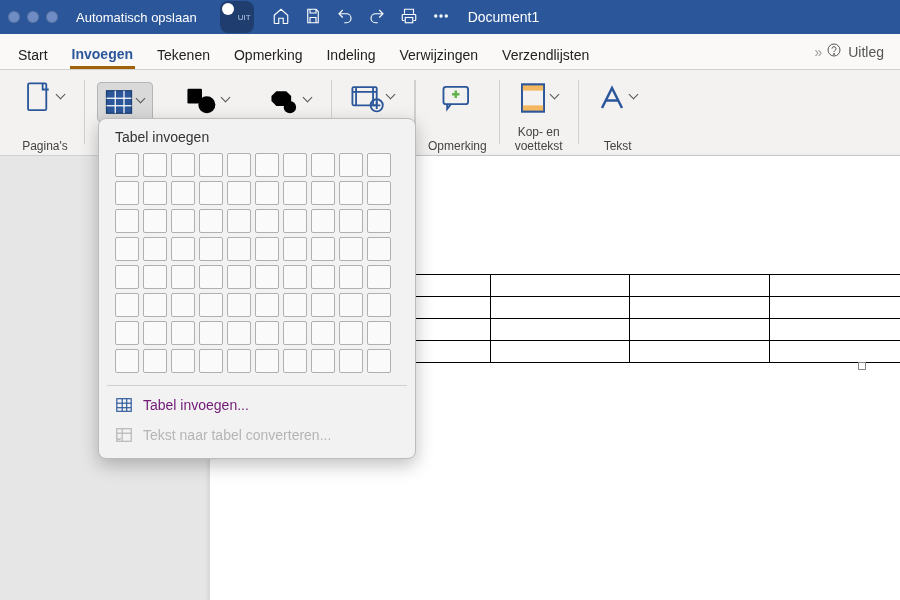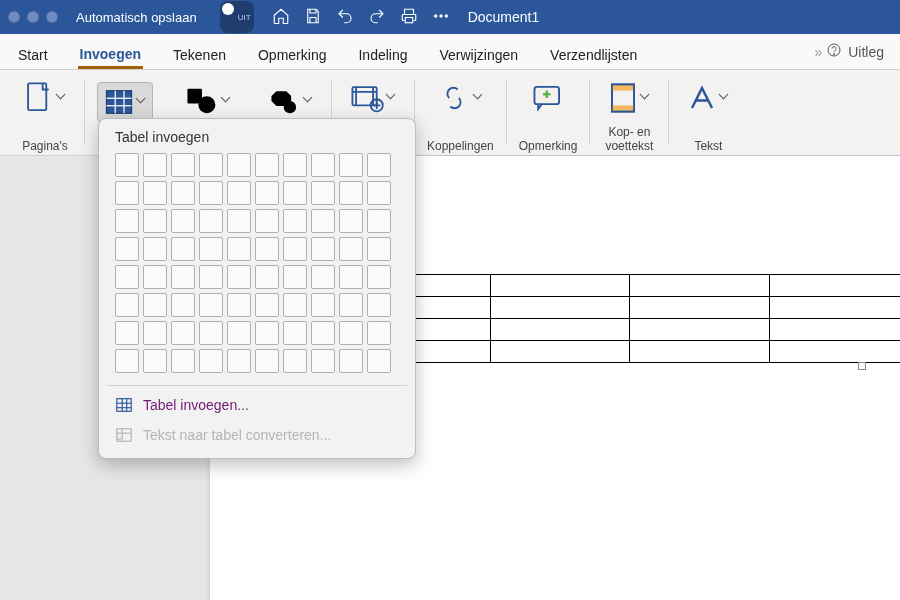--- a/index.html
+++ b/index.html
@@ -12,21 +12,21 @@
   .traffic { display: flex; gap: 7px; margin-right: 18px; }
   .tl { width: 12px; height: 12px; border-radius: 50%; background: #6f8cc5; border:1px solid rgba(0,0,0,.15);}
   .titlebar .autosave { display: flex; align-items: center; gap: 23px; font-size: 13px; }
   .toggle { width: 34px; height: 16px; border-radius: 8px; background: #1f3e6f; display:flex; align-items:center; justify-content:flex-end; padding:16px 3px; font-size:8px; color:#b9c9e6; position:relative;}
   .toggle::before{content:""; width:12px;height:12px;border-radius:50%;background:#fff;position:absolute;left:2px;top:2px;}
   .titleicons { display:flex; gap:14px; margin-left:18px; align-items:center; }
   .titleicons svg { width:18px; height:18px; stroke:#fff; fill:none; stroke-width:1.5;}
   .docname { margin-left:18px; font-size:14px;}
 
   
-  .tabs { height: 36px; display:flex; align-items:flex-end; gap:28px; padding:0 16px; font-size:14px; color:#222; border-bottom:1px solid #d0d0d0; background:#faf9f8;}
+  .tabs { height: 36px; display:flex; align-items:flex-end; gap:20px; padding:0 16px; font-size:14px; color:#222; border-bottom:1px solid #d0d0d0; background:#faf9f8;}
   .tab { padding:0 2px 6px 2px; cursor:pointer; }
   .tab.active { font-weight:600; border-bottom:3px solid #a16207; color:#2b579a; padding-bottom:4px;}
   .tabs-right { margin-left:auto; display:flex; align-items:center; gap:6px; color:#555; font-size:14px; padding-bottom:8px;}
   .tabs-right svg { width:16px; height:16px; stroke:#555; fill:none; stroke-width:1.5;}
 
   
   .ribbon { height: 86px; background:#f3f2f1; display:flex; align-items:flex-start; padding:6px 0 0 6px; gap:0; border-bottom:1px solid #d0d0d0; color:#444; font-size:12px;}
   .ribgroup { display:flex; flex-direction:column; align-items:center; padding:0 12px; height:78px; justify-content:space-between;}
   .ribgroup .ico { height:44px; display:flex; align-items:center; justify-content:center; gap:2px;}
   .ribgroup .lbl { font-size:12px; color:#444; text-align:center; line-height:1.15;}
@@ -173,32 +173,20 @@
             <circle cx="22" cy="18" r="5"></circle>
             <path d="M19 18h6M22 15v6"></path>
           </svg>
           <span class="chev"></span>
         </span>
       </div>
     <div class="lbl">Media</div>
   </div>
   <div class="sep"></div>
 
-  <div class="ribgroup">
-    <div class="ico">
-        <span class="ribbtn">
-          <svg width="34" height="26" viewBox="0 0 28 20">
-            <path d="M10 10a5 5 0 0 1 0-7 5 5 0 0 1 7 0"></path>
-            <path d="M18 10a5 5 0 0 1 0 7 5 5 0 0 1-7 0"></path>
-          </svg>
-          <span class="chev"></span>
-        </span>
-      </div>
-    <div class="lbl">Koppelingen</div>
-  </div>
   <div class="sep"></div>
 
   <div class="ribgroup">
     <div class="ico">
         <span class="ribbtn">
           <svg width="32" height="28" viewBox="0 0 26 22">
             <rect x="2" y="2" width="20" height="14" rx="2"></rect>
             <path d="M8 16l-3 4v-4"></path>
             <path d="M12 5v6M9 8h6" stroke="#5fb34a" stroke-width="2"></path>
           </svg>

